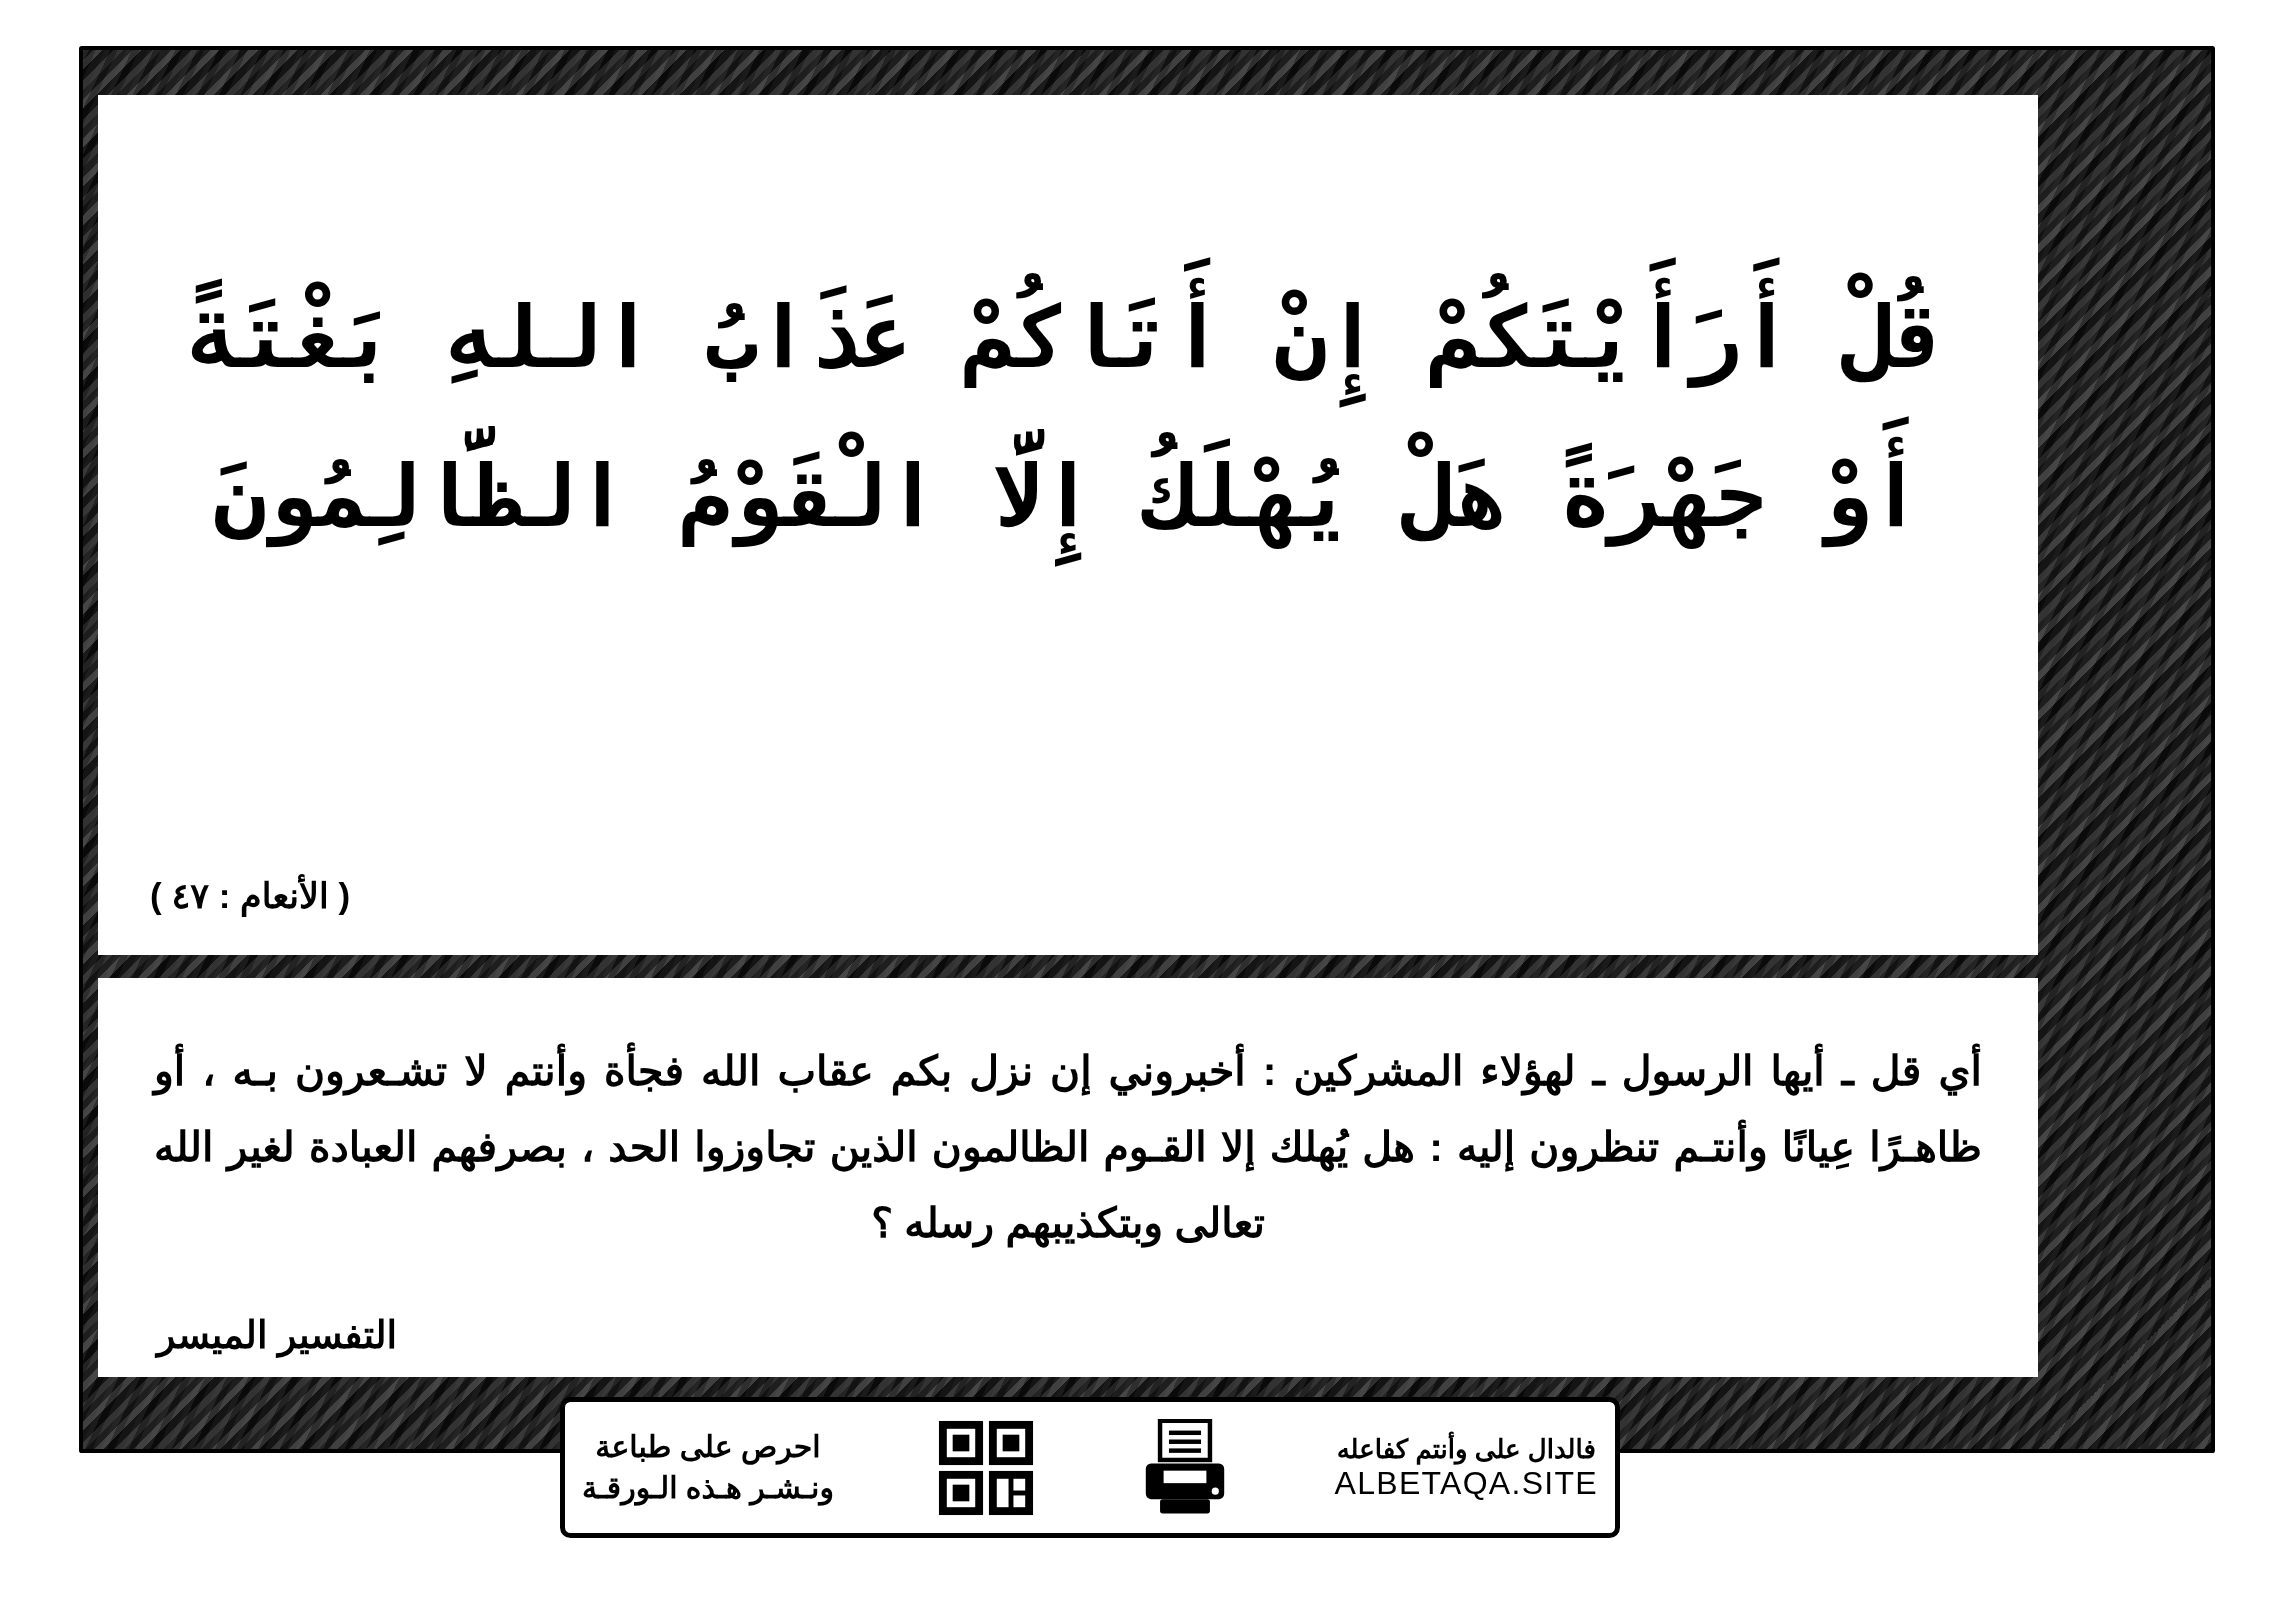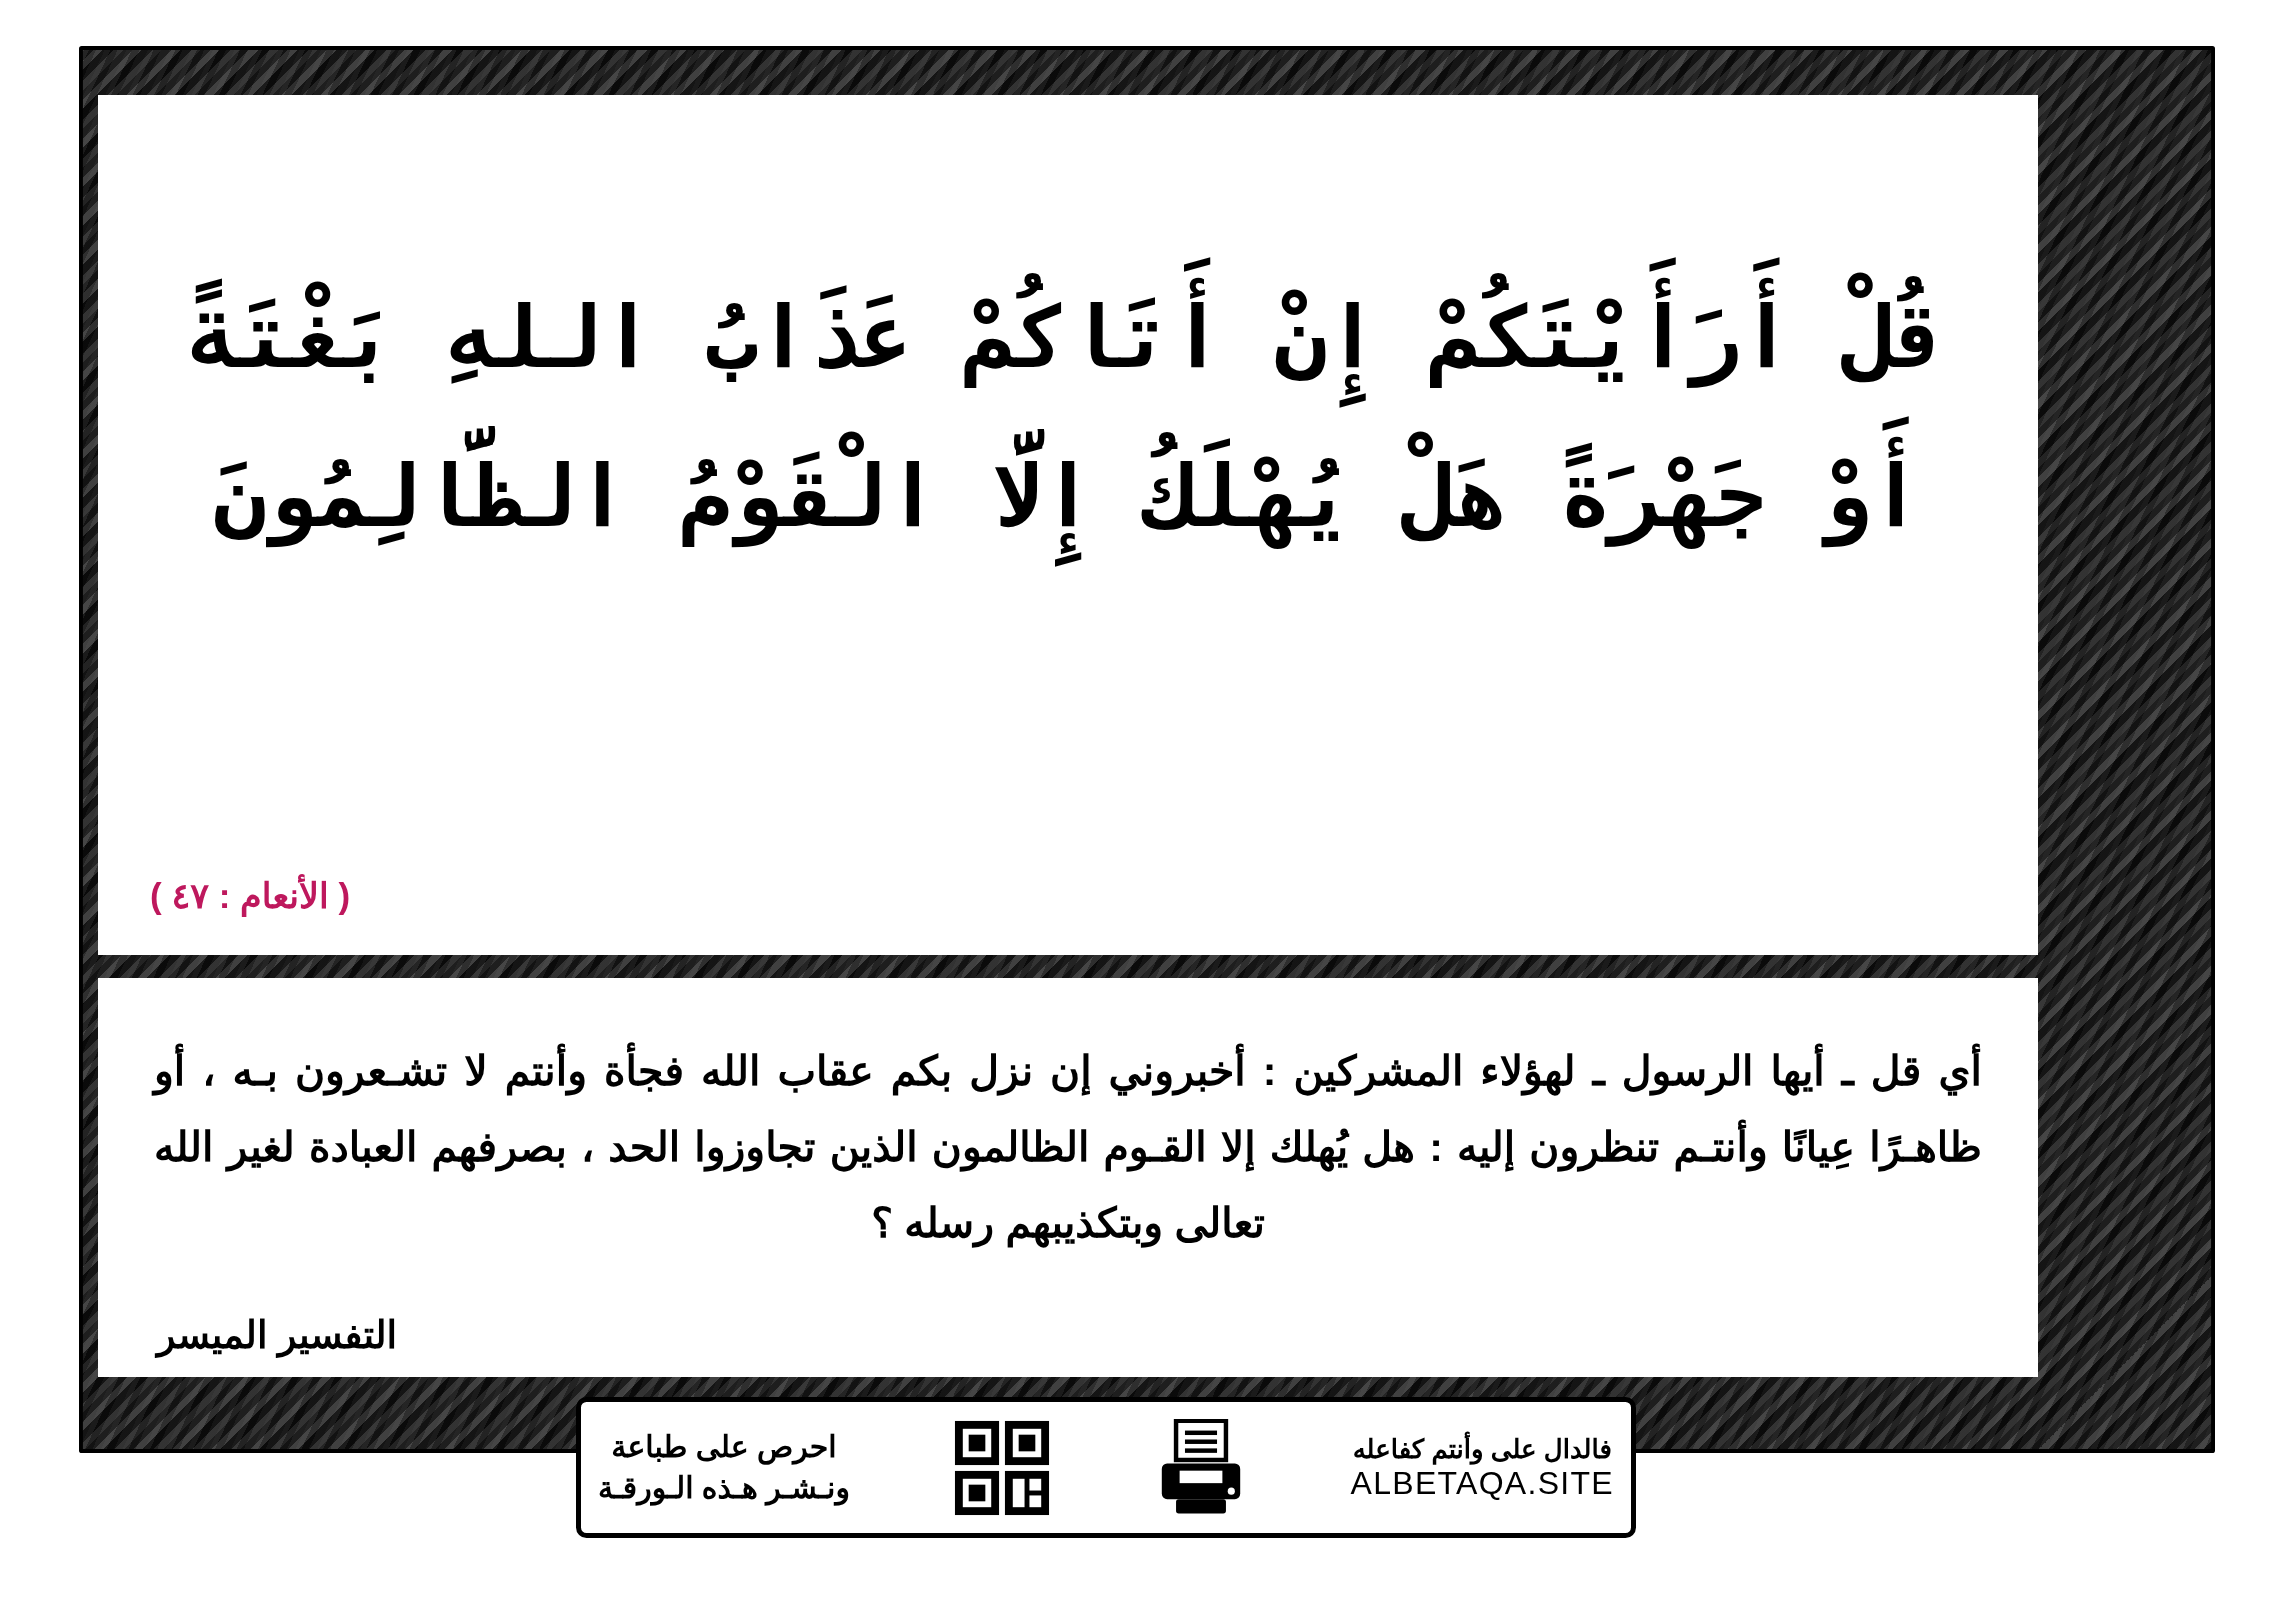--- a/index.html
+++ b/index.html
@@ -86,21 +86,21 @@
     font-weight: 700;
     color: #000000;
     direction: rtl;
   }
   .ayah-ref {
     position: absolute;
     bottom: 39px;
     left: 52px;
     font-size: 35px;
     font-weight: bold;
-    color: #be185d;
+    color: #000000;
     direction: rtl;
     white-space: nowrap;
   }
 
   
   .tafsir-body {
     position: absolute;
     top: 56px;
     right: 56px;
     left: 56px;
@@ -118,21 +118,21 @@
     left: 59px;
     font-size: 38px;
     font-weight: bold;
     color: #000000;
     white-space: nowrap;
   }
 
   
   .footer {
     position: absolute;
-    left: 576px;
+    left: 560px;
     top: 1397px;
     width: 1060px;
     height: 141px;
     background: #ffffff;
     border: 5.9px solid #000000;
     border-radius: 10.5px;
     box-sizing: border-box;
     display: flex;
     flex-direction: row-reverse;
     align-items: center;

